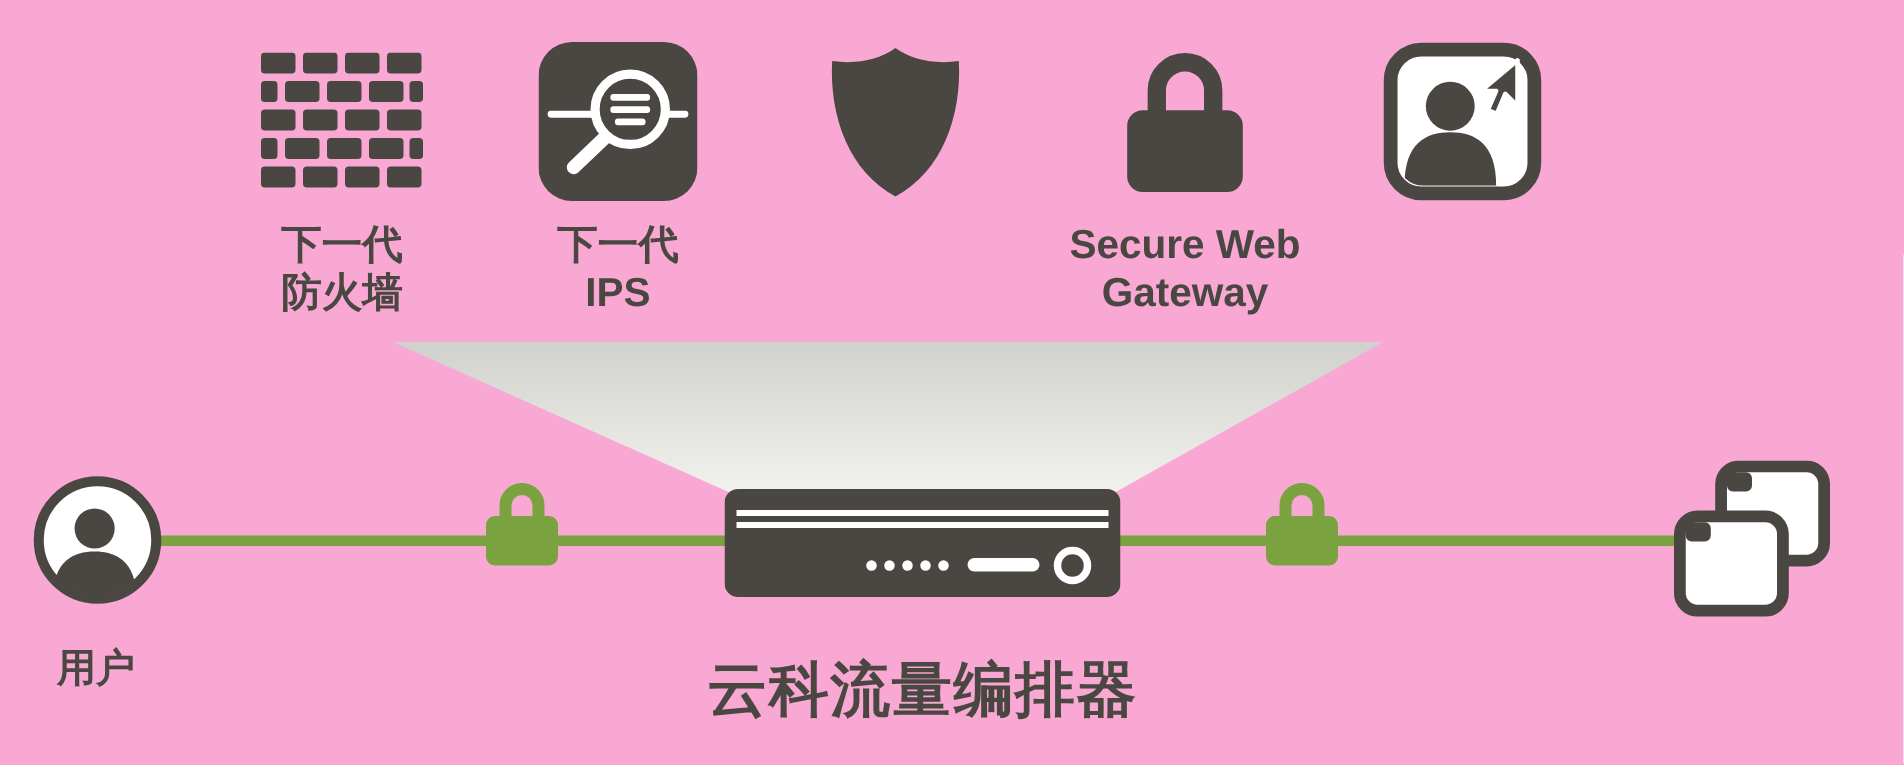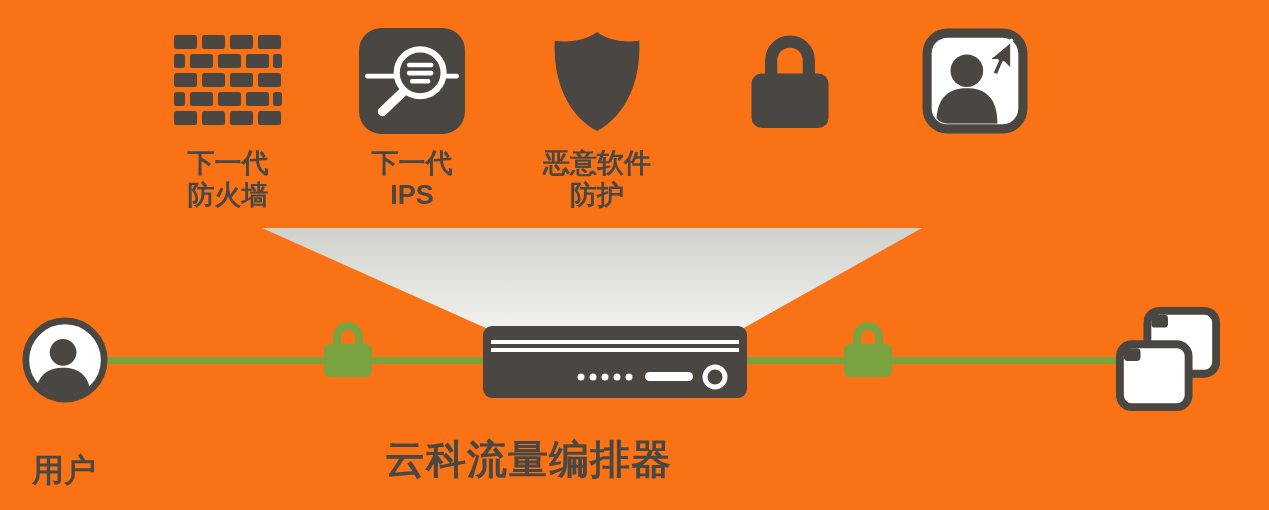--- a/index.html
+++ b/index.html
@@ -1,19 +1,19 @@
 <!DOCTYPE html>
 <html><head>
 <meta charset="utf-8">
 <style>
   html,body{margin:0;padding:0;background:#ffffff;}
   .canvas{
     position:relative;
     width:1269px;height:510px;
-    background:#f97316;
+    background:#f9a8d4;
     overflow:hidden;
     font-family:"Liberation Sans","DejaVu Sans",sans-serif;
     color:#4a4742;
   }
   
   .service{
     position:absolute;top:22px;width:200px;
     display:flex;flex-direction:column;align-items:center;
   }
   .service .iconbox{
@@ -31,25 +31,25 @@
     z-index:0;
   }
   
   .flow-line{
     position:absolute;left:56px;top:357px;width:1092px;height:7px;
     background:#7aa23e;z-index:1;
   }
   .node{position:absolute;z-index:2;}
   
   .endpoint-label{
-    position:absolute;top:449px;width:100px;text-align:center;
-    font-size:32px;font-weight:700;color:#4a4742;font-family:Liberation Serif, serif;
+    position:absolute;top:428px;width:100px;text-align:center;
+    font-size:26px;font-weight:700;color:#4a4742;font-family:Liberation Serif, serif;
   }
   .appliance-title{
-    position:absolute;left:385px;top:432px;width:460px;
+    position:absolute;left:385px;top:432px;width:460px;text-align:center;
     font-size:40px;font-weight:700;color:#4a4742;letter-spacing:1px;
   }
 </style>
 </head>
 <body>
 
 <div class="canvas">
 
   <div class="funnel"></div>
 
@@ -107,32 +107,32 @@
       <div>IPS</div>
     </div>
   </div>
 
   <div class="service" style="left:497px">
     <div class="iconbox">
       <svg width="96" height="108" viewBox="0 0 100 110">
         <path d="M50 4 C 61 12, 77 15.5, 94 13 C 96 52, 82 90, 50 107 C 18 90, 4 52, 6 13 C 23 15.5, 39 12, 50 4 Z" fill="#4a4742"></path>
       </svg>
     </div>
-    <div class="service-label">
-      <div>恶意软件</div>
-      <div>防护</div>
-    </div>
   </div>
 
   <div class="service" style="left:690px">
     <div class="iconbox">
       <svg width="94" height="104" viewBox="0 0 100 110">
         <path d="M30 54 V33 a20 20 0 0 1 40 0 V54" fill="none" stroke="#4a4742" stroke-width="13"></path>
         <rect x="9" y="47" width="82" height="58" rx="11" fill="#4a4742"></rect>
       </svg>
+    </div>
+    <div class="service-label">
+      <div>Secure Web</div>
+      <div>Gateway</div>
     </div>
   </div>
 
   <div class="service" style="left:875px">
     <div class="iconbox">
       <svg width="106" height="106" viewBox="0 0 104 104">
         <defs>
           <clipPath id="clipMon">
               <rect x="10" y="10" width="84" height="84" rx="16"></rect>
             </clipPath>

